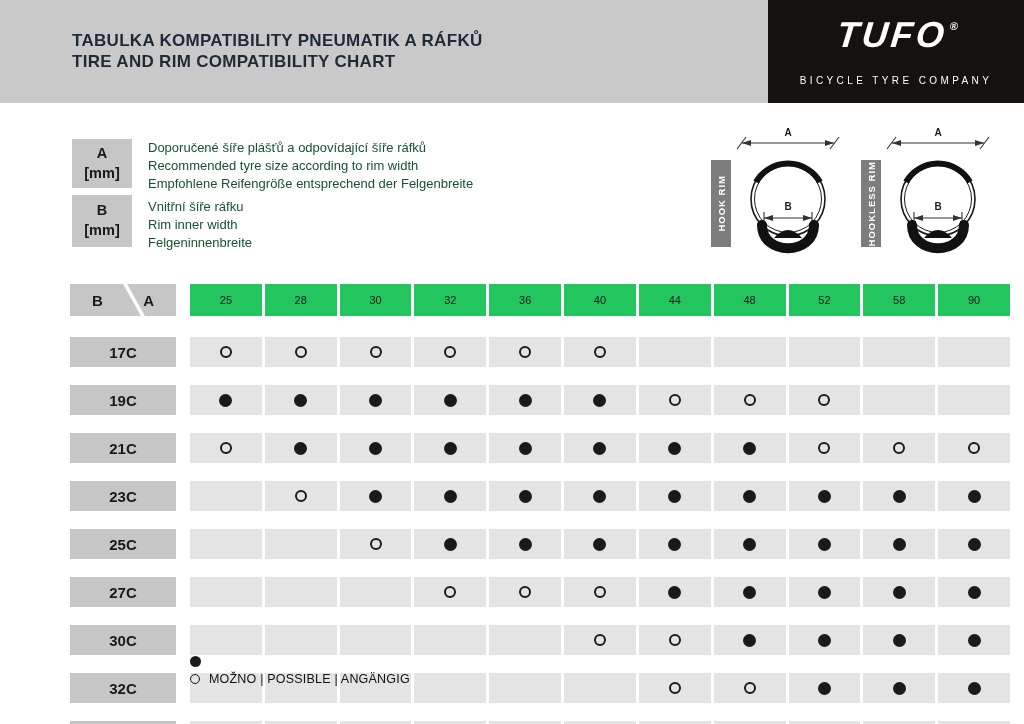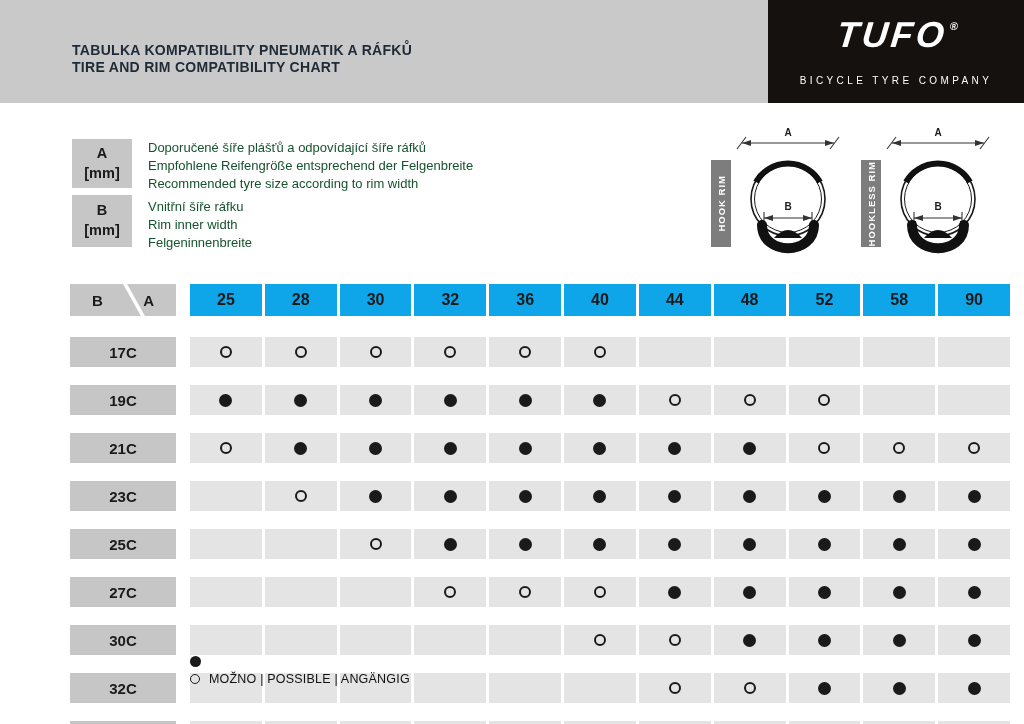--- a/index.html
+++ b/index.html
@@ -4,23 +4,22 @@
 <style>
   html,body{margin:0;padding:0;}
   body{
     width:1024px;height:724px;position:relative;background:#ffffff;
     font-family:"Liberation Sans", sans-serif;color:#1a1a1a;overflow:hidden;
   }
   
   .header-band{position:absolute;left:0;top:0;width:1024px;height:103px;background:#c9c9c9;}
   .title{
     position:absolute;left:72px;top:50%;transform:translateY(-50%);
-    font-size:14px;font-weight:bold;color:#1e2a36;line-height:1.28;letter-spacing:.3px;
+    font-size:17px;font-weight:bold;color:#1e2a36;line-height:1.28;letter-spacing:.3px;
     white-space:nowrap;
-    margin-top:8px;
   }
   .logo-box{
     position:absolute;top:0;right:0;width:256px;height:103px;background:#14110f;
     display:flex;flex-direction:column;align-items:center;justify-content:center;
   }
   .brand{
     color:#fff;font-size:36px;font-weight:bold;font-style:italic;letter-spacing:3px;
     line-height:1;transform:skewX(-6deg);position:relative;
   }
   .brand sup{font-size:11px;font-style:normal;letter-spacing:0;position:relative;top:-4px;left:2px;}
@@ -59,21 +58,21 @@
     width:106px;min-width:106px;margin-right:14px;background:#c6c6c6;position:relative;
     display:flex;align-items:center;justify-content:space-between;
     padding:0 22px;box-sizing:border-box;font-weight:bold;font-size:15px;
   }
   .corner svg{position:absolute;left:0;top:0;}
   .rlabel{
     width:106px;min-width:106px;margin-right:14px;background:#c6c6c6;
     display:flex;align-items:center;justify-content:center;font-weight:bold;font-size:15px;
   }
   .hcell,.cell{flex:1;margin-left:3px;display:flex;align-items:center;justify-content:center;}
-  .hcell{background:#0ea5e9;font-weight:bold;font-size:16px;}
+  .hcell{background:#22c55e;font-weight:normal;font-size:11px;}
   .cell{background:#e4e4e4;}
   .hcell.first,.cell.first{margin-left:0;}
   .dot{width:13px;height:13px;border-radius:50%;background:#1a1a1a;box-sizing:border-box;}
   .dot.open{width:12px;height:12px;background:transparent;border:2px solid #1a1a1a;}
   
   .footer{position:absolute;left:190px;top:653px;font-size:12.5px;color:#111;}
   .legend-row{display:flex;align-items:center;height:17px;}
   .legend-row .dot{width:11px;height:11px;margin-right:9px;}
   .legend-row .dot.open{width:10px;height:10px;border-width:1.6px;}
   .legend-row span.lbl{letter-spacing:.2px;}
@@ -91,22 +90,22 @@
     <div class="tagline">BICYCLE TYRE COMPANY</div>
   </div>
 </div>
 
 <div class="size-box a">
   <div>A</div>
   <div>[mm]</div>
 </div>
 <div class="size-desc a">
   <div>Doporučené šíře plášťů a odpovídající šíře ráfků</div>
+  <div>Recommended tyre size according to rim width</div>
   <div>Empfohlene Reifengröße entsprechend der Felgenbreite</div>
-  <div>Recommended tyre size according to rim width</div>
 </div>
 
 <div class="size-box b">
   <div>B</div>
   <div>[mm]</div>
 </div>
 <div class="size-desc b">
   <div>Vnitřní šíře ráfku</div>
   <div>Rim inner width</div>
   <div>Felgeninnenbreite</div>

